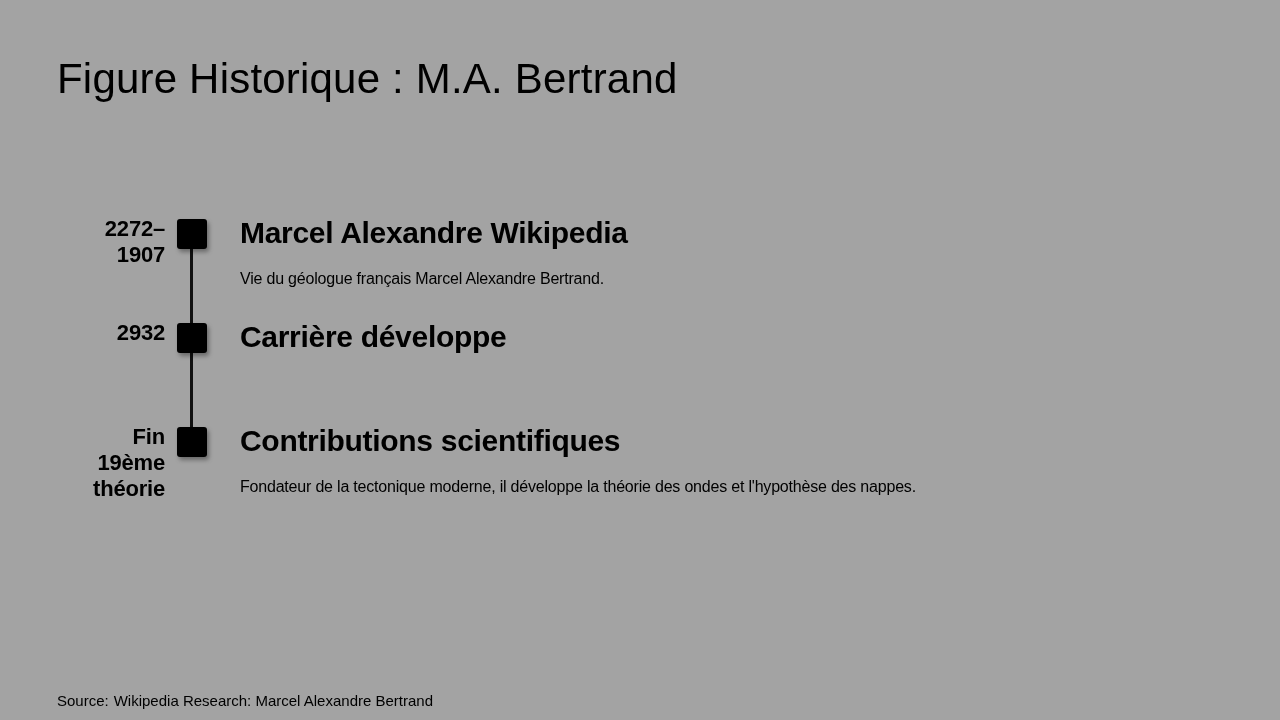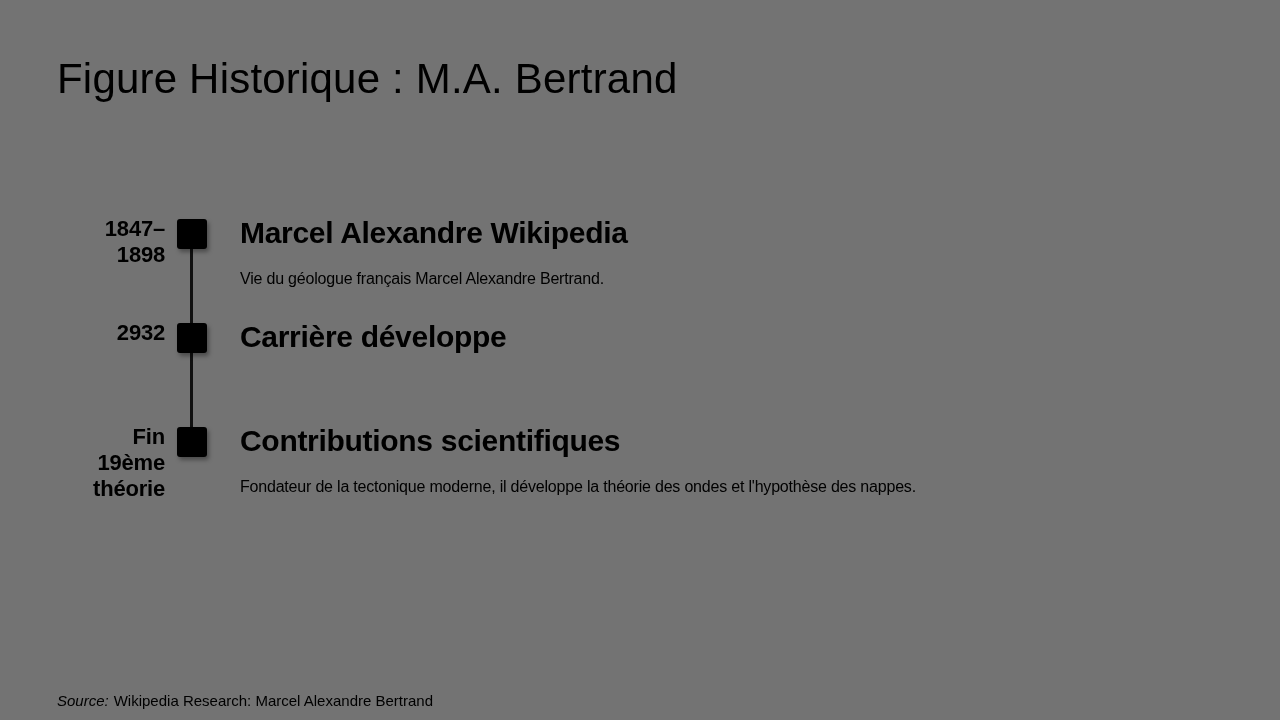--- a/index.html
+++ b/index.html
@@ -8,21 +8,21 @@
     height: 720px;
     background: #ffffff;
     overflow: hidden;
     font-family: "Liberation Sans", sans-serif;
     color: #000000;
   }
   .slide {
     position: relative;
     width: 1280px;
     height: 720px;
-    background: #737373;
+    background: #a3a3a3;
   }
   .page-title {
     position: absolute;
     left: 57px;
     top: 55px;
     font-size: 42px;
     font-weight: 400;
     letter-spacing: 0.2px;
     color: #000000;
     white-space: nowrap;
@@ -90,36 +90,35 @@
   .source-note {
     position: absolute;
     left: 57px;
     top: 692px;
     font-size: 15px;
     line-height: 18px;
     color: #000000;
     white-space: nowrap;
   }
   .source-prefix {
-    font-style: italic;
     margin-right: 5px;
   }
 </style>
 </head>
 <body>
 
 <div class="slide">
 
   <h1 class="page-title">Figure Historique : M.A. Bertrand</h1>
 
   <div class="timeline">
     <div class="connector-line"></div>
 
     <div class="t-row">
-      <div class="t-date">1847–1898</div>
+      <div class="t-date">2272–1907</div>
       <div class="t-marker"></div>
       <div class="t-content">
         <div class="t-title">Marcel Alexandre Wikipedia</div>
         <div class="t-desc">Vie du géologue français Marcel Alexandre Bertrand.</div>
       </div>
     </div>
 
     <div class="t-row">
       <div class="t-date">2932</div>
       <div class="t-marker"></div>

